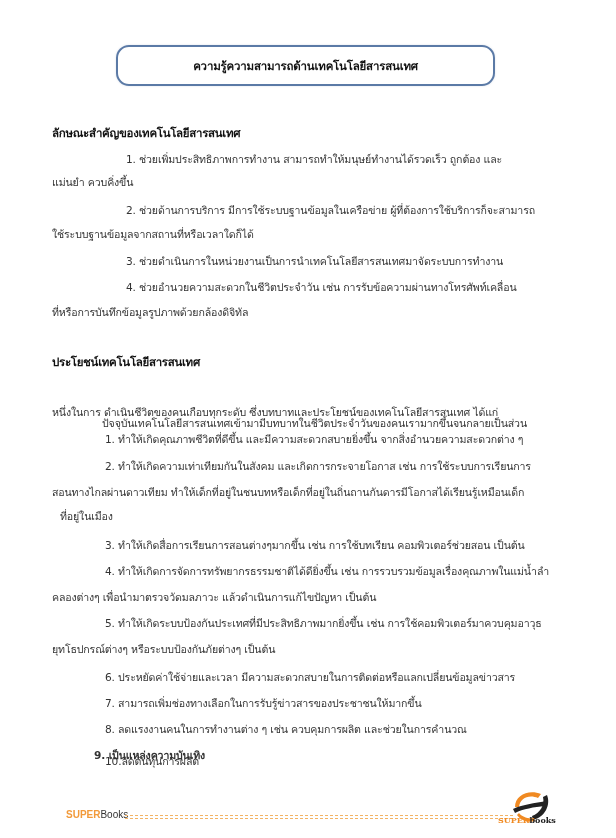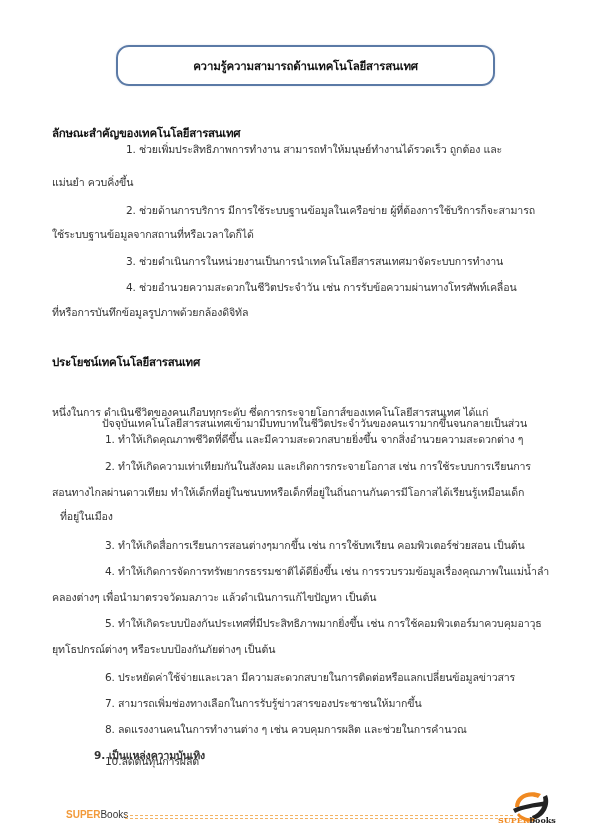--- a/index.html
+++ b/index.html
@@ -44,31 +44,31 @@
   .logo-text .b { color: #222; }
 </style>
 </head>
 <body>
 
 <div class="title-box">
   <span class="title-text">ความรู้ความสามารถด้านเทคโนโลยีสารสนเทศ</span>
 </div>
 
 <div class="heading" style="top:124px;">ลักษณะสำคัญของเทคโนโลยีสารสนเทศ</div>
-<div class="line" style="left:126px; top:141px;">1. ช่วยเพิ่มประสิทธิภาพการทำงาน สามารถทำให้มนุษย์ทำงานได้รวดเร็ว ถูกต้อง และ</div>
+<div class="line" style="left:126px; top:151px;">1. ช่วยเพิ่มประสิทธิภาพการทำงาน สามารถทำให้มนุษย์ทำงานได้รวดเร็ว ถูกต้อง และ</div>
 <div class="line" style="left:52px; top:174px;">แม่นยำ ควบคิ่งขึ้น</div>
 <div class="line" style="left:126px; top:202px;">2. ช่วยด้านการบริการ มีการใช้ระบบฐานข้อมูลในเครือข่าย ผู้ที่ต้องการใช้บริการก็จะสามารถ</div>
 <div class="line" style="left:52px; top:226px;">ใช้ระบบฐานข้อมูลจากสถานที่หรือเวลาใดก็ได้</div>
 <div class="line" style="left:126px; top:253px;">3. ช่วยดำเนินการในหน่วยงานเป็นการนำเทคโนโลยีสารสนเทศมาจัดระบบการทำงาน</div>
 <div class="line" style="left:126px; top:279px;">4. ช่วยอำนวยความสะดวกในชีวิตประจำวัน เช่น การรับข้อความผ่านทางโทรศัพท์เคลื่อน</div>
 <div class="line" style="left:52px; top:304px;">ที่หรือการบันทึกข้อมูลรูปภาพด้วยกล้องดิจิทัล</div>
 
 <div class="heading" style="top:353px;">ประโยชน์เทคโนโลยีสารสนเทศ</div>
 <div class="line" style="left:102px; top:379px;margin-top:36px;">ปัจจุบันเทคโนโลยีสารสนเทศเข้ามามีบทบาทในชีวิตประจำวันของคนเรามากขึ้นจนกลายเป็นส่วน</div>
-<div class="line" style="left:52px; top:404px;">หนึ่งในการ ดำเนินชีวิตของคนเกือบทุกระดับ ซึ่ดการกระจายโอกาส์ของเทคโนโลยีสารสนเทศ ได้แก่</div>
+<div class="line" style="left:52px; top:404px;">หนึ่งในการ ดำเนินชีวิตของคนเกือบทุกระดับ ซึ่งบทบาทและประโยชน์ของเทคโนโลยีสารสนเทศ ได้แก่</div>
 <div class="line" style="left:105px; top:431px;">1. ทำให้เกิดคุณภาพชีวิตที่ดีขึ้น และมีความสะดวกสบายยิ่งขึ้น จากสิ่งอำนวยความสะดวกต่าง ๆ</div>
 <div class="line" style="left:105px; top:458px;">2. ทำให้เกิดความเท่าเทียมกันในสังคม และเกิดการกระจายโอกาส เช่น การใช้ระบบการเรียนการ</div>
 <div class="line" style="left:52px; top:484px;">สอนทางไกลผ่านดาวเทียม ทำให้เด็กที่อยู่ในชนบทหรือเด็กที่อยู่ในถิ่นถานกันดารมีโอกาสได้เรียนรู้เหมือนเด็ก</div>
 <div class="line" style="left:60px; top:508px;">ที่อยู่ในเมือง</div>
 <div class="line" style="left:105px; top:537px;">3. ทำให้เกิดสื่อการเรียนการสอนต่างๆมากขึ้น เช่น การใช้บทเรียน คอมพิวเตอร์ช่วยสอน เป็นต้น</div>
 <div class="line" style="left:105px; top:563px;">4. ทำให้เกิดการจัดการทรัพยากรธรรมชาติได้ดียิ่งขึ้น เช่น การรวบรวมข้อมูลเรื่องคุณภาพในแม่น้ำลำ</div>
 <div class="line" style="left:52px; top:589px;">คลองต่างๆ เพื่อนำมาตรวจวัดมลภาวะ แล้วดำเนินการแก้ไขปัญหา เป็นต้น</div>
 <div class="line" style="left:105px; top:615px;">5. ทำให้เกิดระบบป้องกันประเทศที่มีประสิทธิภาพมากยิ่งขึ้น เช่น การใช้คอมพิวเตอร์มาควบคุมอาวุธ</div>
 <div class="line" style="left:52px; top:641px;">ยุทโธปกรณ์ต่างๆ หรือระบบป้องกันภัยต่างๆ เป็นต้น</div>
 <div class="line" style="left:105px; top:669px;">6. ประหยัดค่าใช้จ่ายและเวลา มีความสะดวกสบายในการติดต่อหรือแลกเปลี่ยนข้อมูลข่าวสาร</div>

